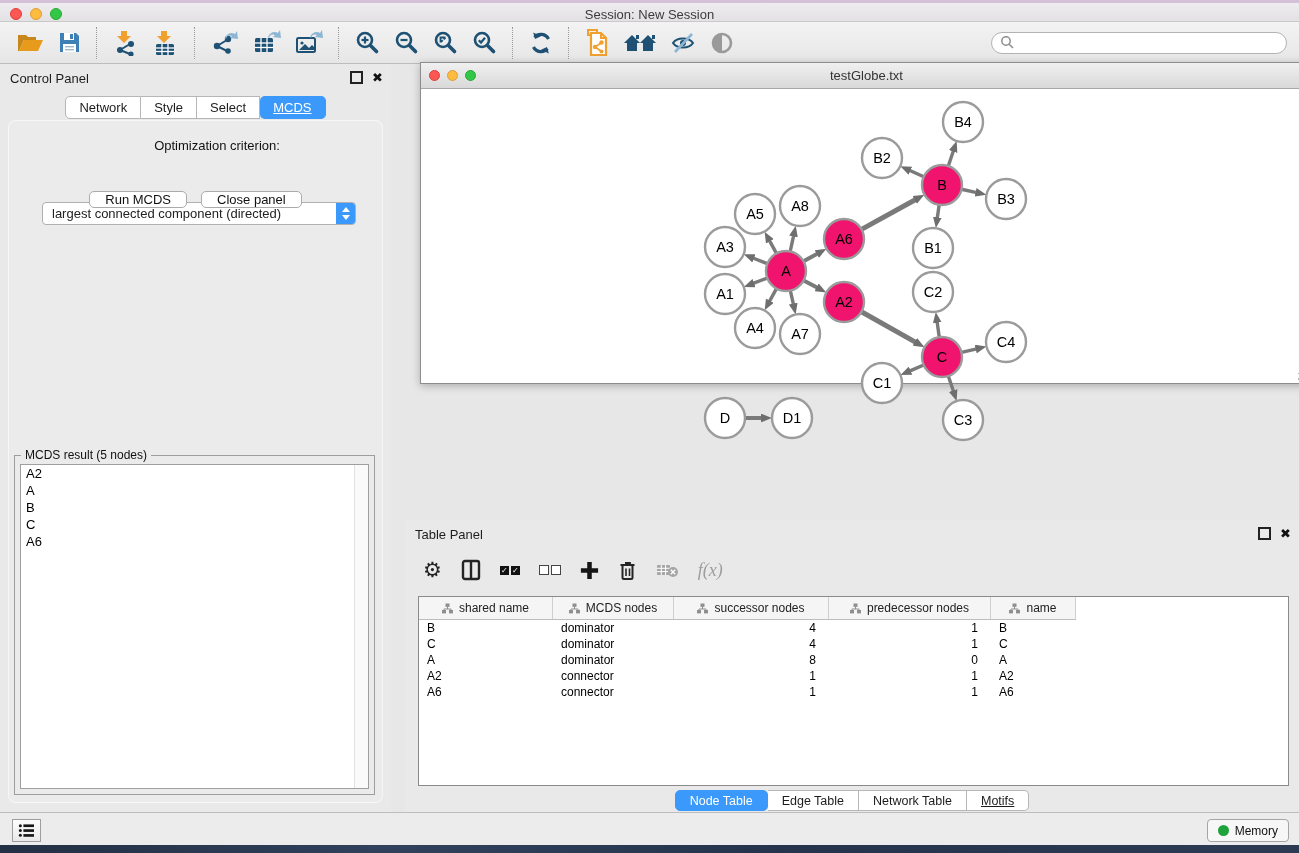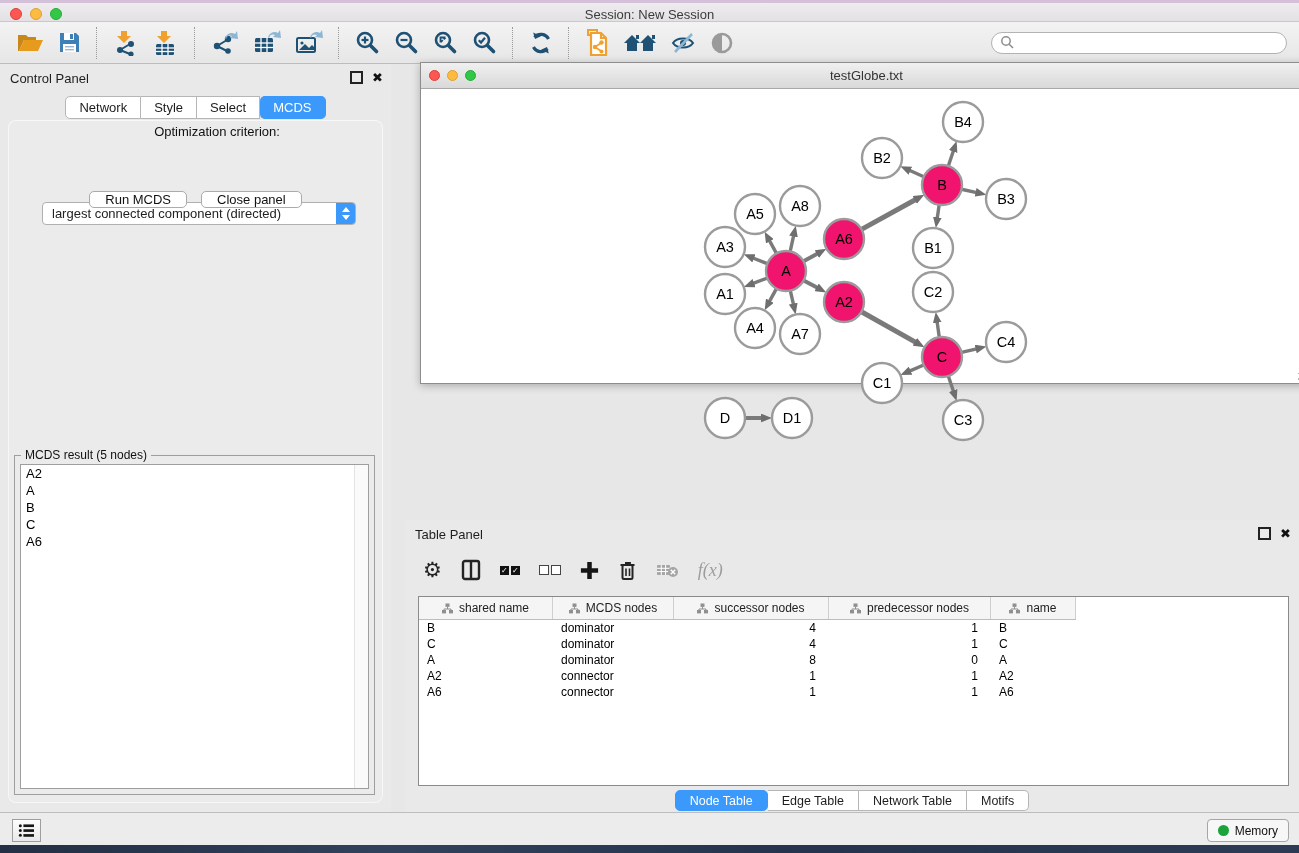--- a/index.html
+++ b/index.html
@@ -25,26 +25,26 @@
   
   .control-panel{position:absolute;left:0;top:64px;width:391px;height:748px;background:#e9e9e9;}
   .panel-header{position:relative;height:28px;}
   .panel-header .ptitle{position:absolute;left:10px;top:7px;font-size:13px;color:#1e1e1e;}
   .win-icons{position:absolute;right:8px;top:7px;display:flex;gap:9px;align-items:center;}
   .float-icon{width:9px;height:9px;border:2px solid #222;}
   .close-icon{font-size:13px;font-weight:bold;color:#111;line-height:11px;}
   .seg-tabs{display:flex;justify-content:center;}
   .seg-tabs .tab{background:#fff;border:1px solid #b6b6b6;border-left:none;padding:3px 13px;font-size:13px;color:#1c1c1c;}
   .seg-tabs .tab:first-child{border-left:1px solid #b6b6b6;border-radius:5px 0 0 5px;}
-  .seg-tabs .tab:last-child{border-radius:0 5px 5px 0;}
+  .seg-tabs .tab:last-child{border-radius:0 5px 5px 0;text-decoration:underline;}
   .seg-tabs .tab.active{background:#3b99fc;border-color:#3b99fc;color:#fff;border-radius:5px;}
   .cp-tabs{position:absolute;left:0;right:0;top:32px;}
   .cp-content{position:absolute;left:8px;right:8px;top:56px;bottom:9px;background:#ebebeb;border-radius:8px;
     box-shadow:inset 0 0 0 1px #f7f7f7;}
-  .opt-label{position:absolute;left:0;right:0;top:4px;text-align:center;font-size:13px;color:#111;padding-left:43px;}
+  .opt-label{position:absolute;left:0;right:0;top:18px;text-align:center;font-size:13px;color:#111;padding-left:43px;}
   .dropdown{position:absolute;left:34px;top:38px;width:314px;height:23px;background:#fff;border:1px solid #b0b0b0;
     border-radius:4px;display:flex;align-items:center;box-sizing:border-box;margin-top:44px;}
   .dropdown .val{flex:1;font-size:13px;padding-left:9px;white-space:nowrap;overflow:hidden;}
   .spinner{width:19px;height:21px;background:#3b99fc;border-radius:0 3px 3px 0;position:relative;}
   .spinner:before,.spinner:after{content:"";position:absolute;left:5.5px;border-left:4px solid transparent;border-right:4px solid transparent;}
   .spinner:before{top:4px;border-bottom:5px solid #fff;}
   .spinner:after{bottom:4px;border-top:5px solid #fff;}
   .btn-row{position:absolute;left:0;right:0;top:71px;display:flex;justify-content:center;gap:14px;}
   .btn{background:#fff;border:1px solid #ababab;border-radius:5px;font-size:13px;padding:0 15px;color:#111;}
   .result-box{position:absolute;left:6px;right:8px;top:335px;bottom:8px;border:1px solid #9e9e9e;margin:0;}

